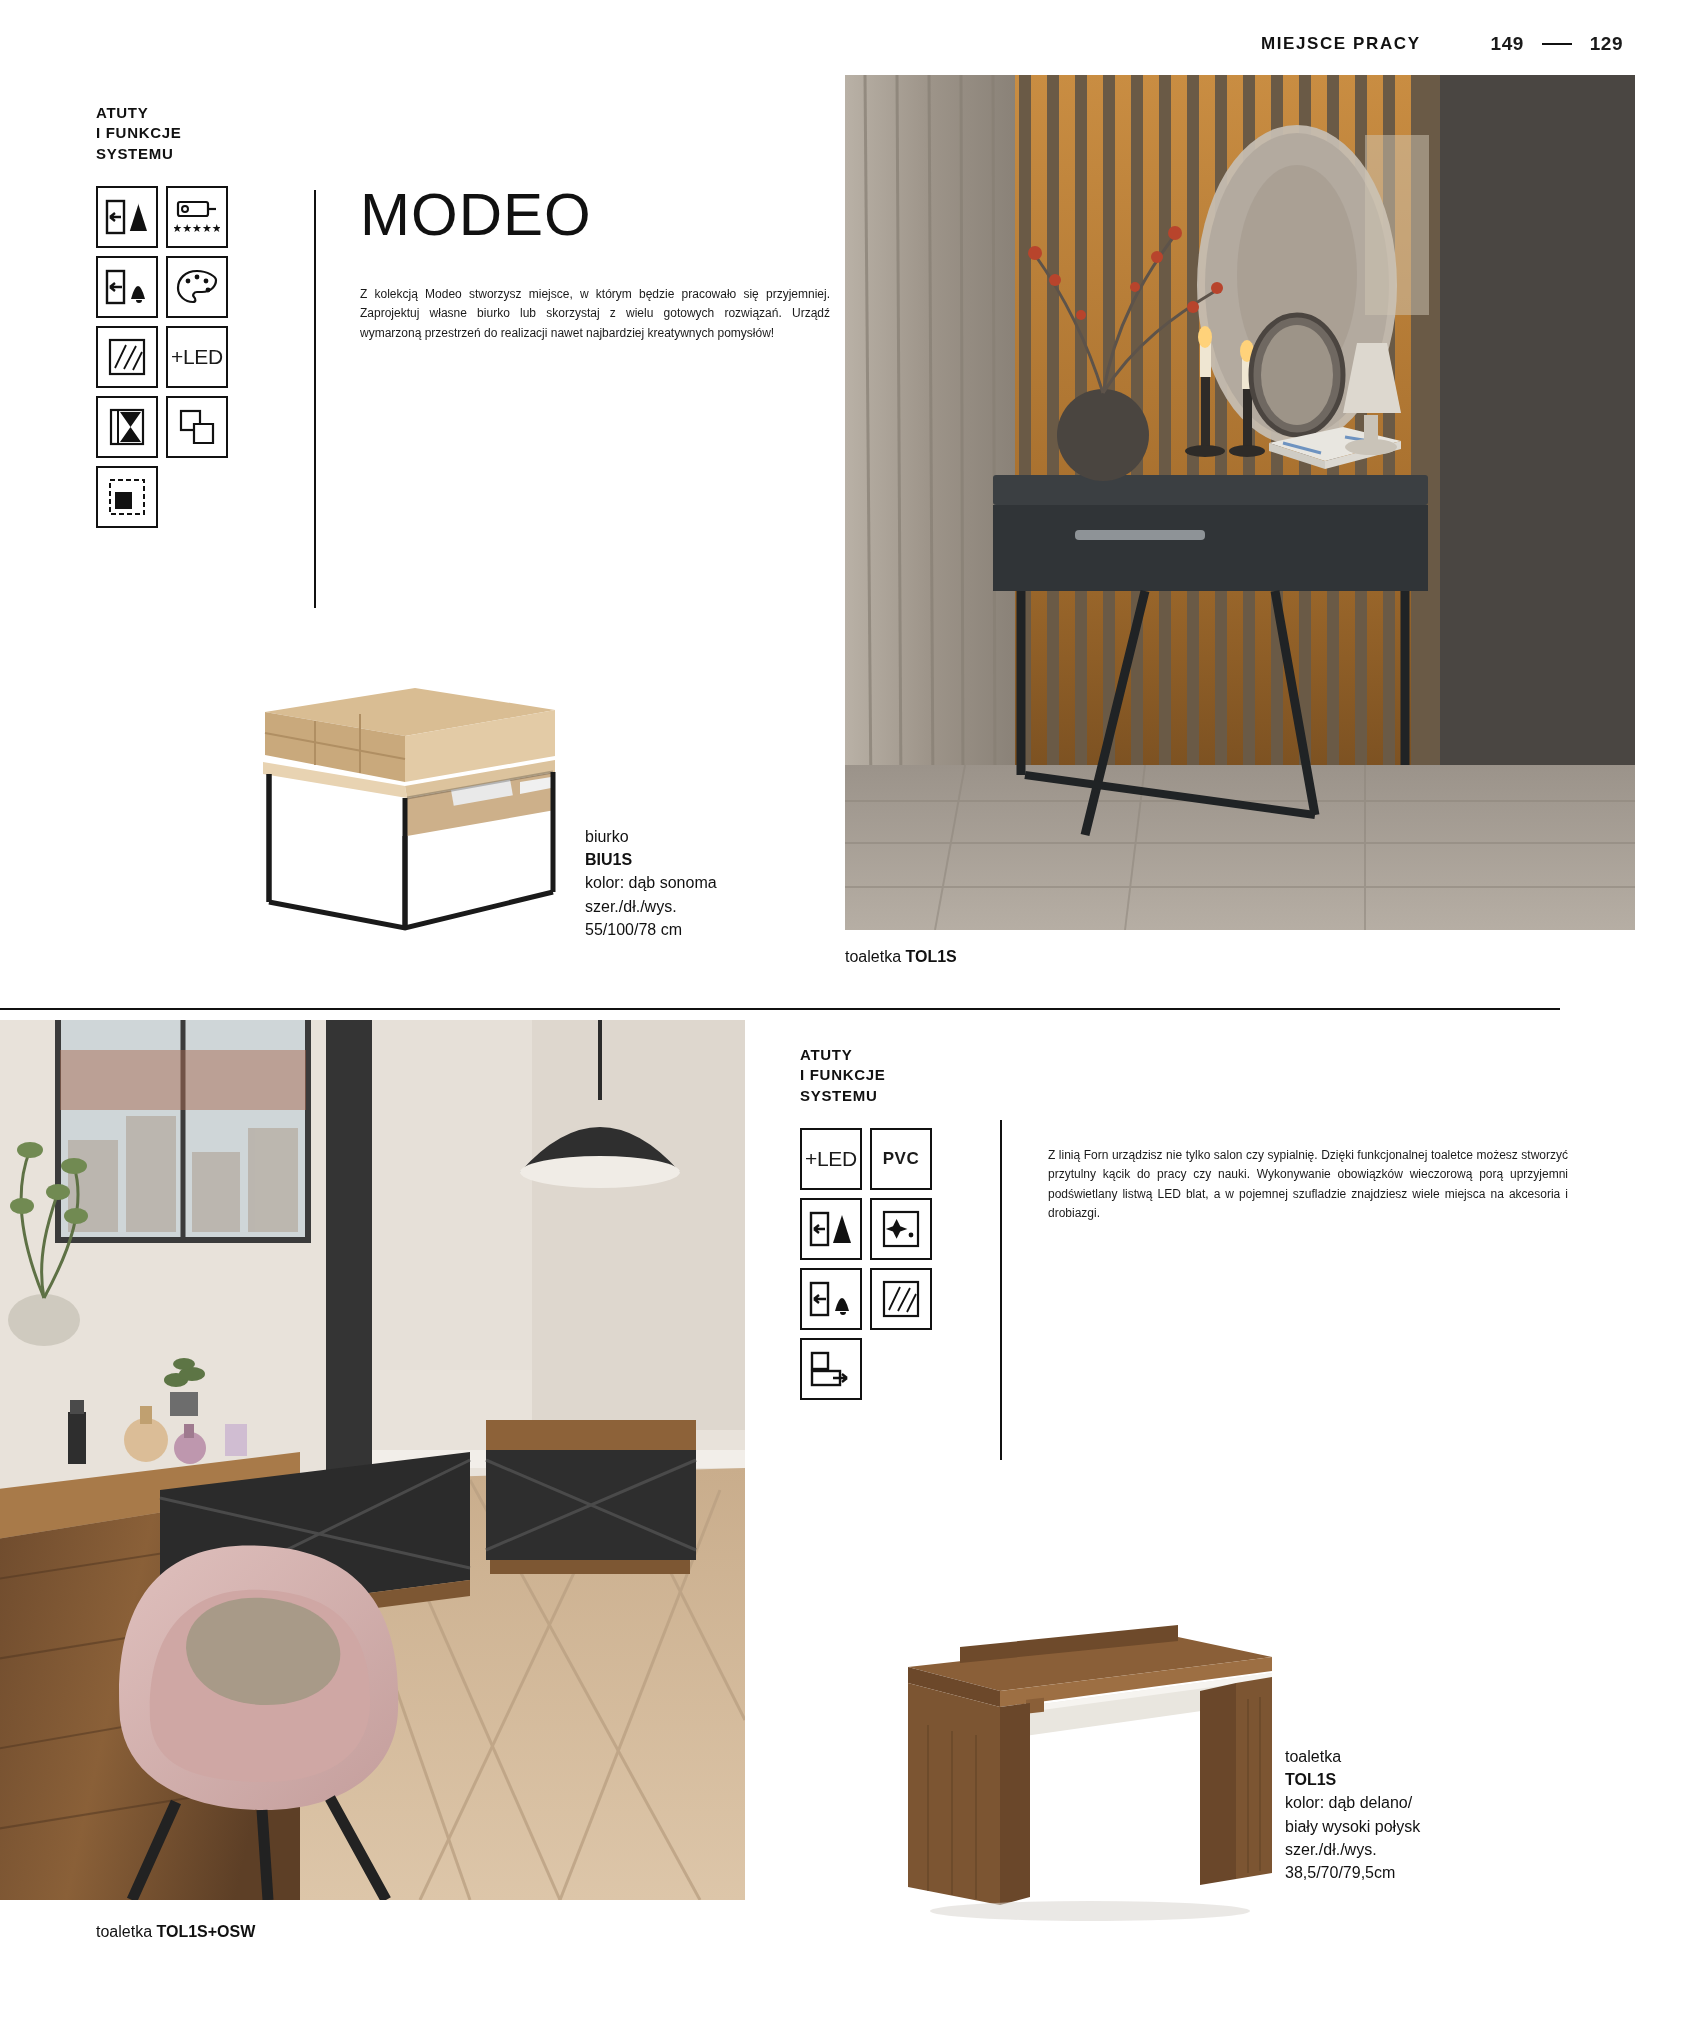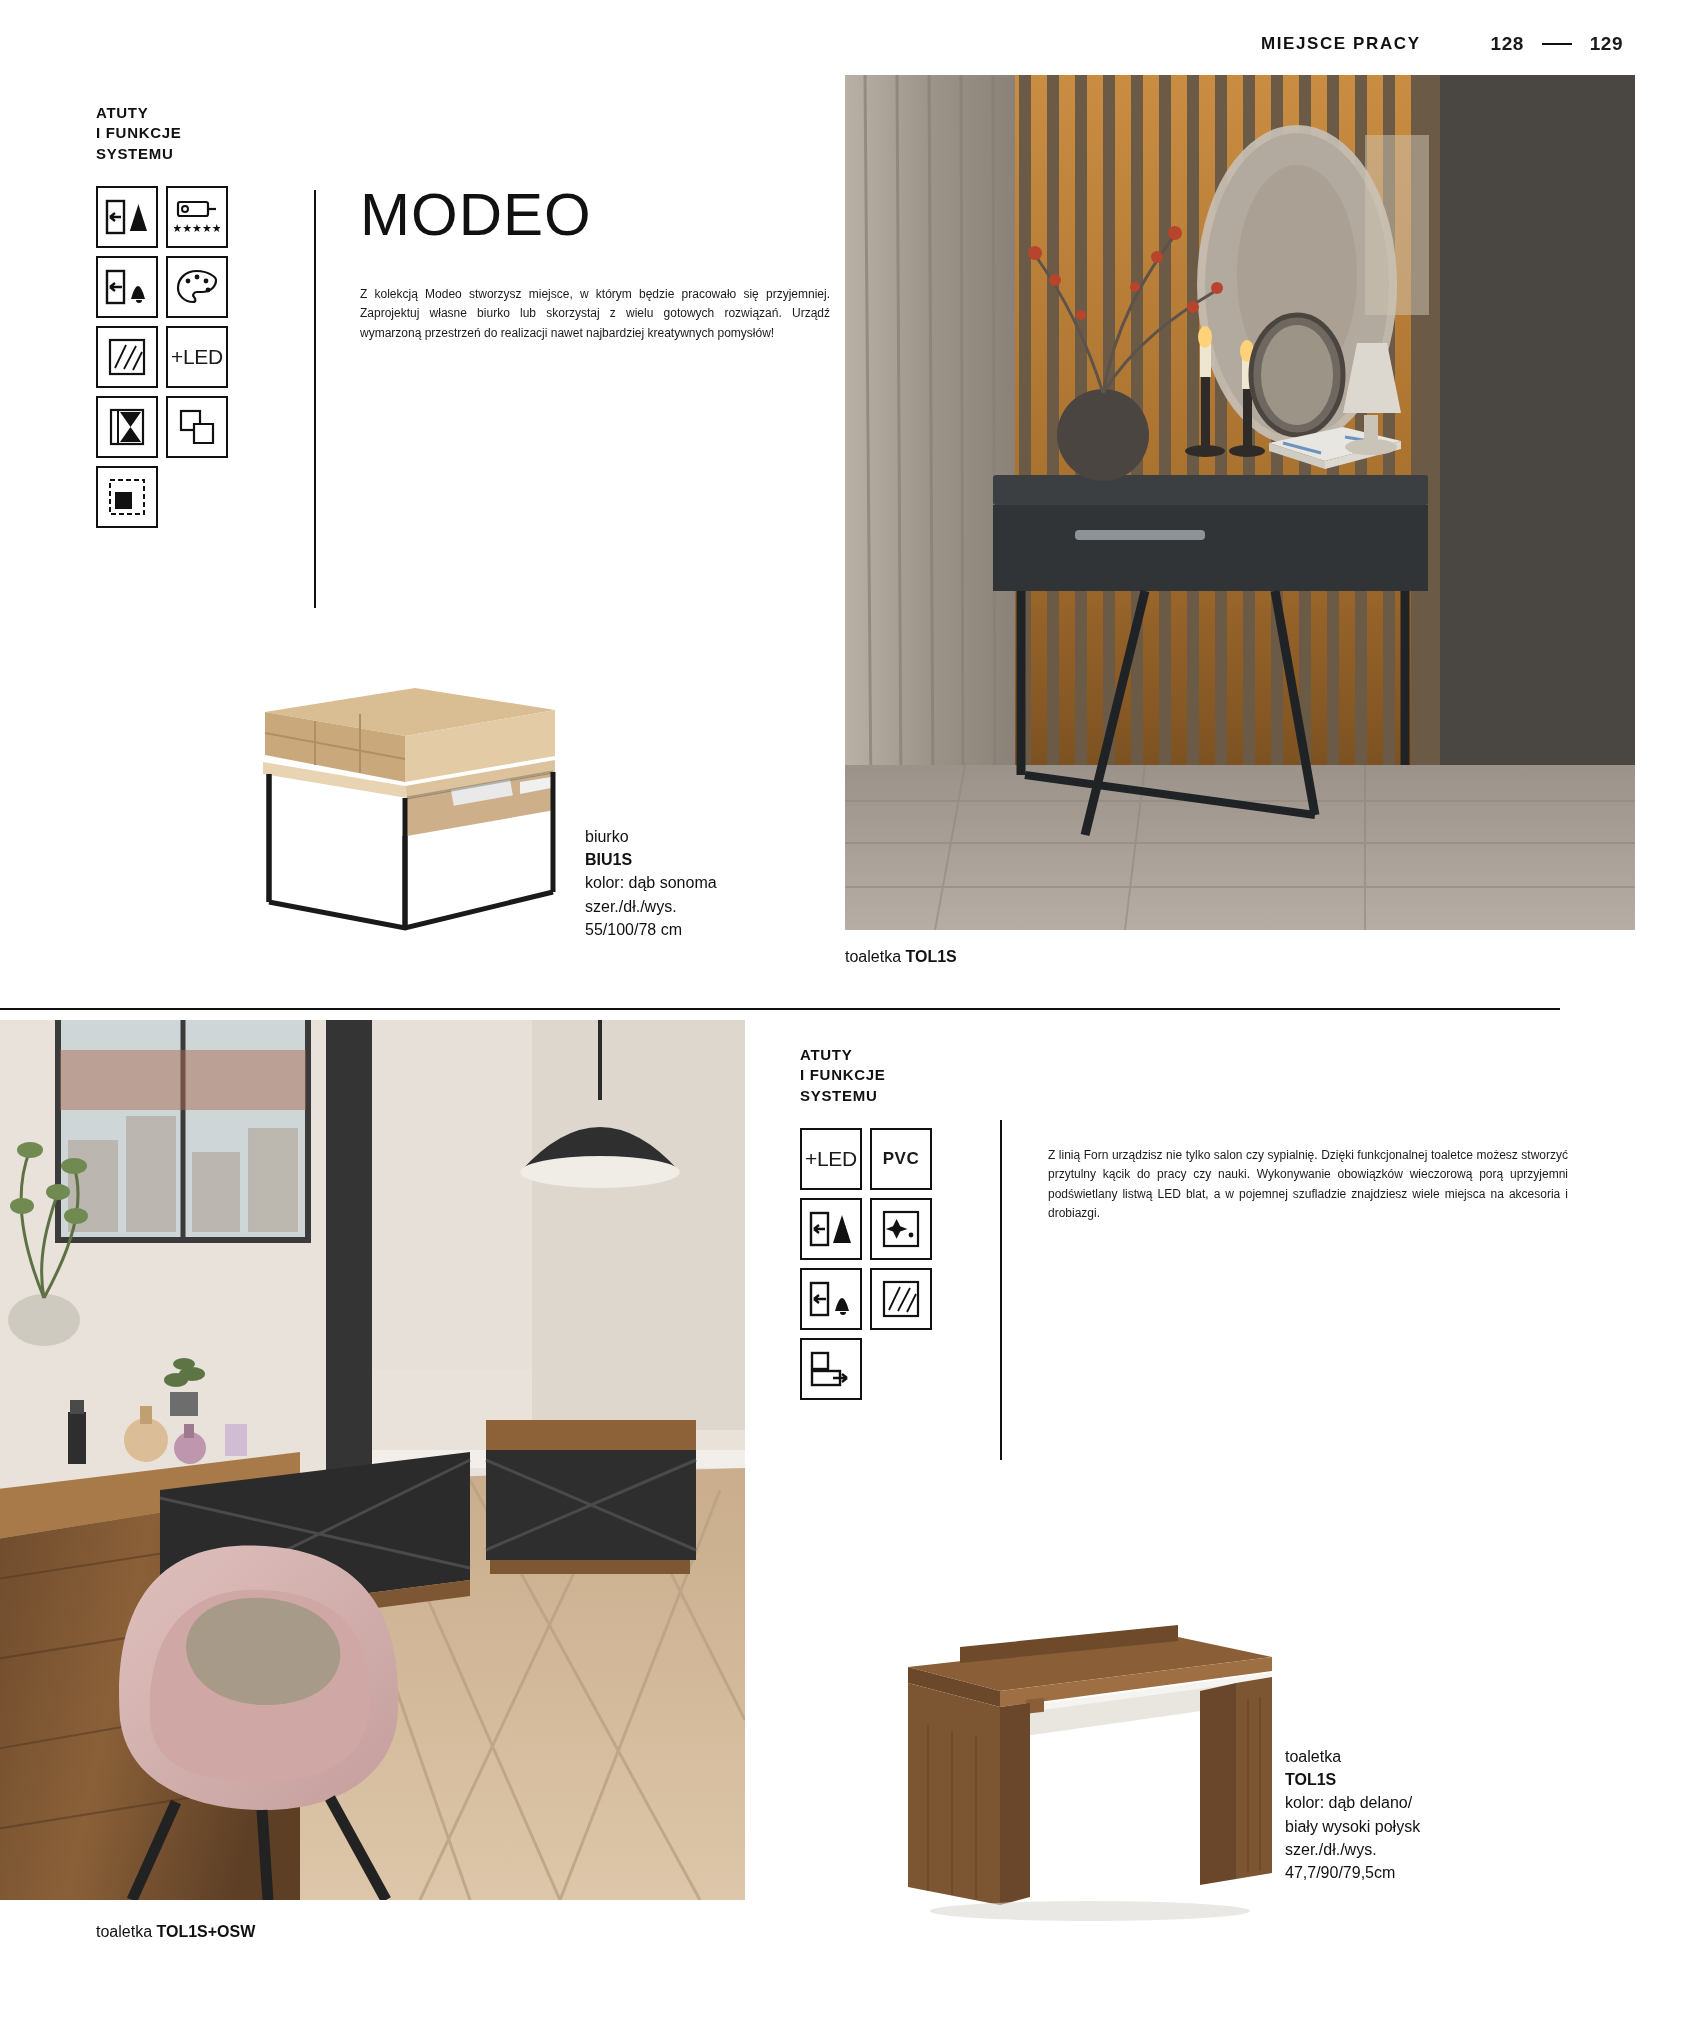--- a/index.html
+++ b/index.html
@@ -197,21 +197,21 @@
 
   
   .photo { position: absolute; inset: 0; }
 </style>
 </head>
 <body>
 
 <div class="page-header">
   <div class="header-title">MIEJSCE PRACY</div>
   <div class="page-nums">
-    <span>128</span>
+    <span>149</span>
     <span class="page-dash"></span>
     <span>129</span>
   </div>
 </div>
 
 <div id="modeo-features">
   <div class="features-heading">ATUTY
 I FUNKCJE
 SYSTEMU</div>
   <div class="icon-grid" id="modeo-icons">
@@ -673,14 +673,14 @@
     <ellipse cx="190" cy="306" rx="160" ry="10" fill="#d8d5d0" opacity="0.55"></ellipse>
   </svg>
 </div>
 
 <div id="tol1s-caption" class="caption">
   <div>toaletka</div>
   <div style="font-weight:bold">TOL1S</div>
   <div style="white-space:pre-line">kolor: dąb delano/
 biały wysoki połysk</div>
   <div>szer./dł./wys.</div>
-  <div>47,7/90/79,5cm</div>
+  <div>38,5/70/79,5cm</div>
 </div>
 
 </body></html>

